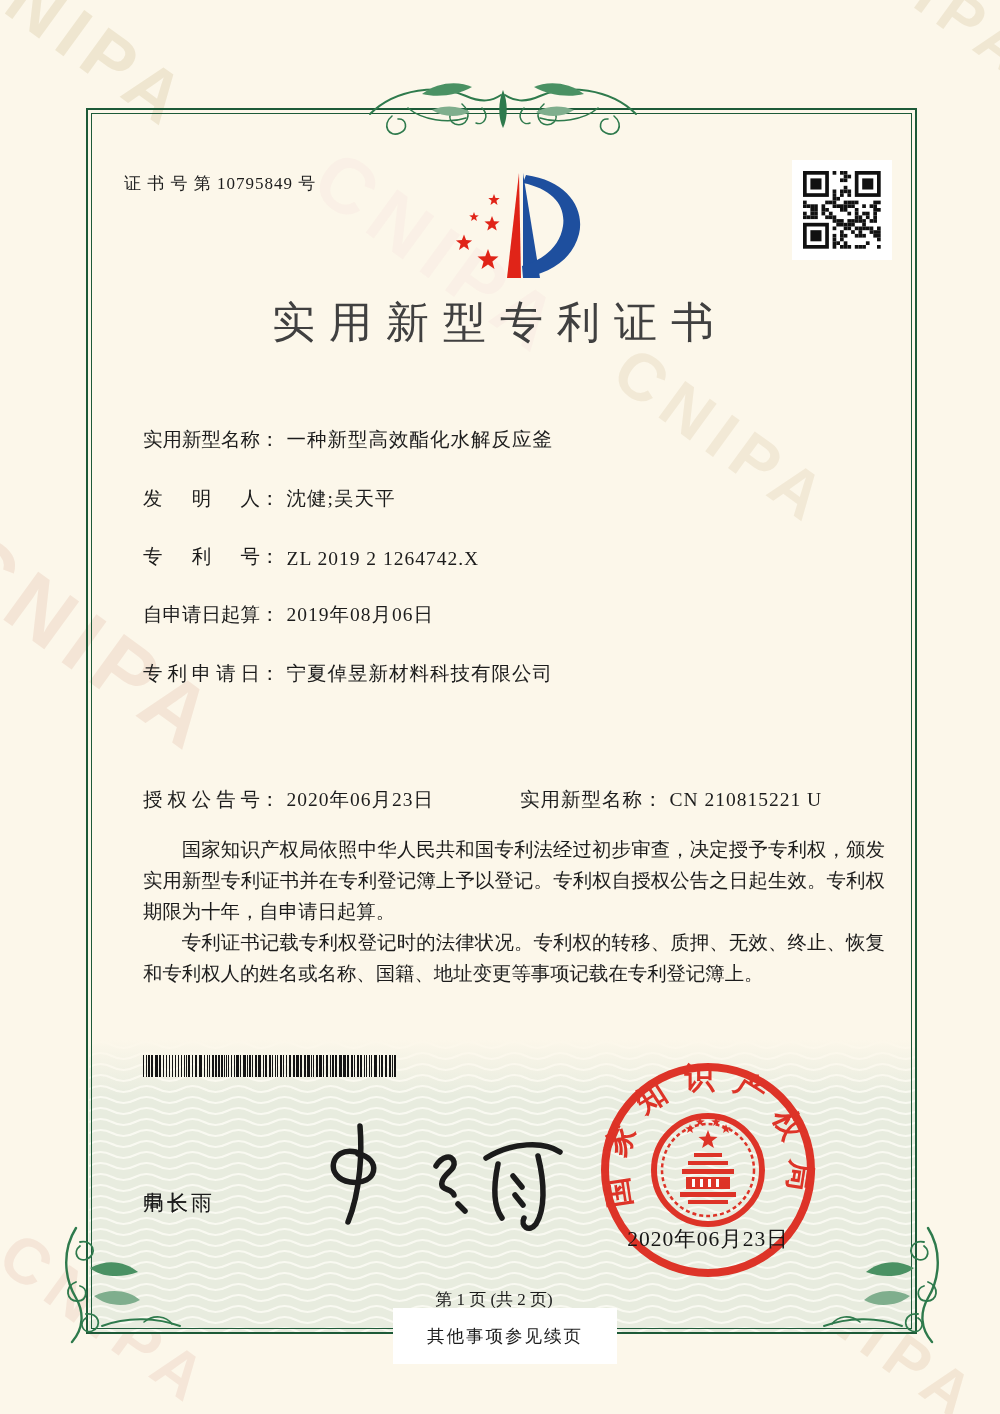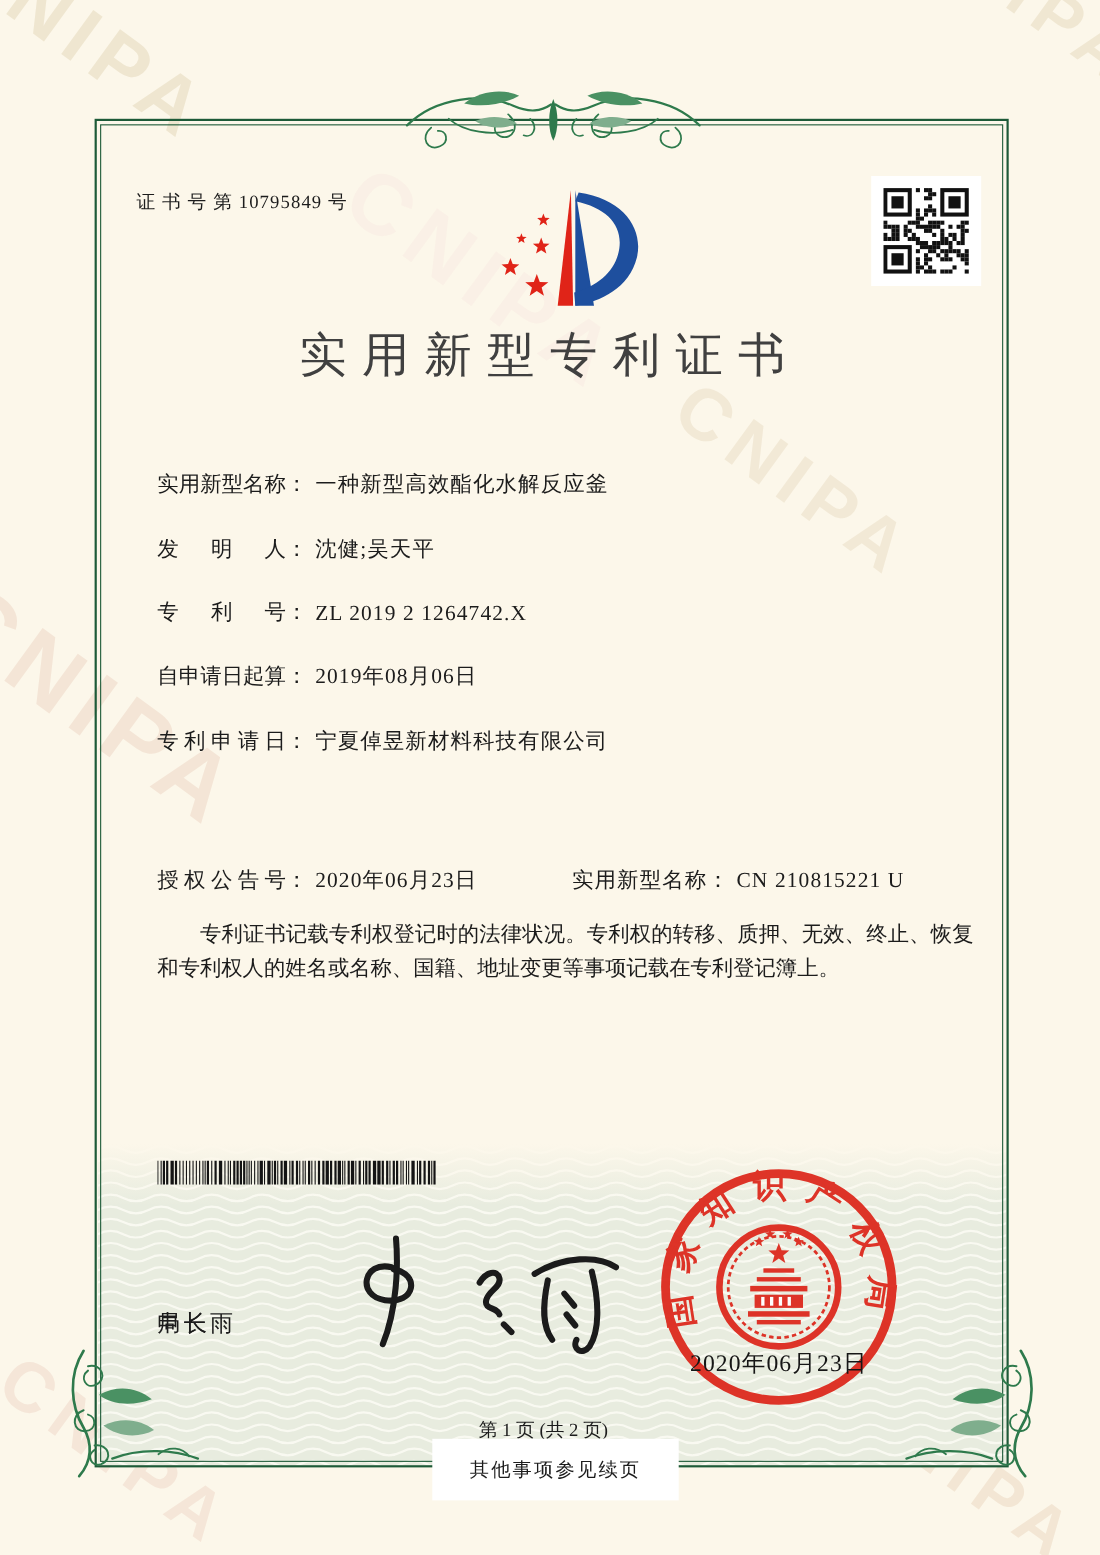--- a/index.html
+++ b/index.html
@@ -342,20 +342,21 @@
     <span class="flabel">专利申请日</span><span class="fcolon">：</span><span class="fvalue">宁夏倬昱新材料科技有限公司</span>
   </div>
   <div class="frow" style="top:786px;">
     <span class="flabel">授权公告号</span><span class="fcolon">：</span><span class="fvalue">2020年06月23日</span>
     <span class="grant2">
       <span class="g2label">实用新型名称</span><span>：</span><span class="fvalue">CN 210815221 U</span>
     </span>
   </div>
 
   <div class="body-text">
+    <p>国家知识产权局依照中华人民共和国专利法经过初步审查，决定授予专利权，颁发实用新型专利证书并在专利登记簿上予以登记。专利权自授权公告之日起生效。专利权期限为十年，自申请日起算。</p>
     <p>专利证书记载专利权登记时的法律状况。专利权的转移、质押、无效、终止、恢复和专利权人的姓名或名称、国籍、地址变更等事项记载在专利登记簿上。</p>
   </div>
 
   <svg id="barcode" class="barcode" width="258" height="22">
       <rect x="0" y="0" width="1" height="22" fill="#141414"></rect>
       <rect x="3" y="0" width="1" height="22" fill="#141414"></rect>
       <rect x="5" y="0" width="2" height="22" fill="#141414"></rect>
       <rect x="8" y="0" width="2" height="22" fill="#141414"></rect>
       <rect x="12" y="0" width="3" height="22" fill="#141414"></rect>
       <rect x="16" y="0" width="2" height="22" fill="#141414"></rect>

